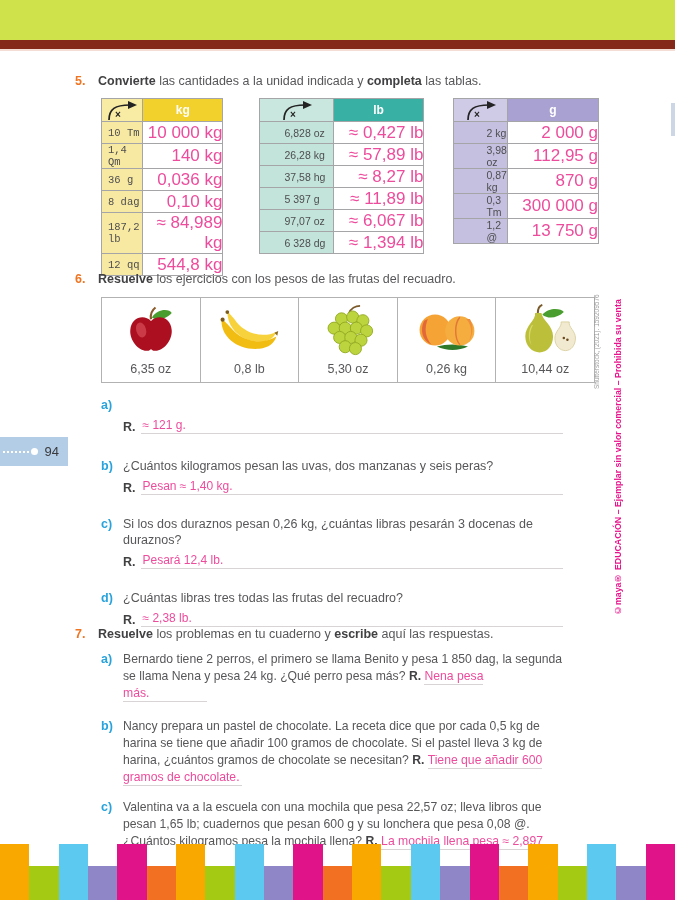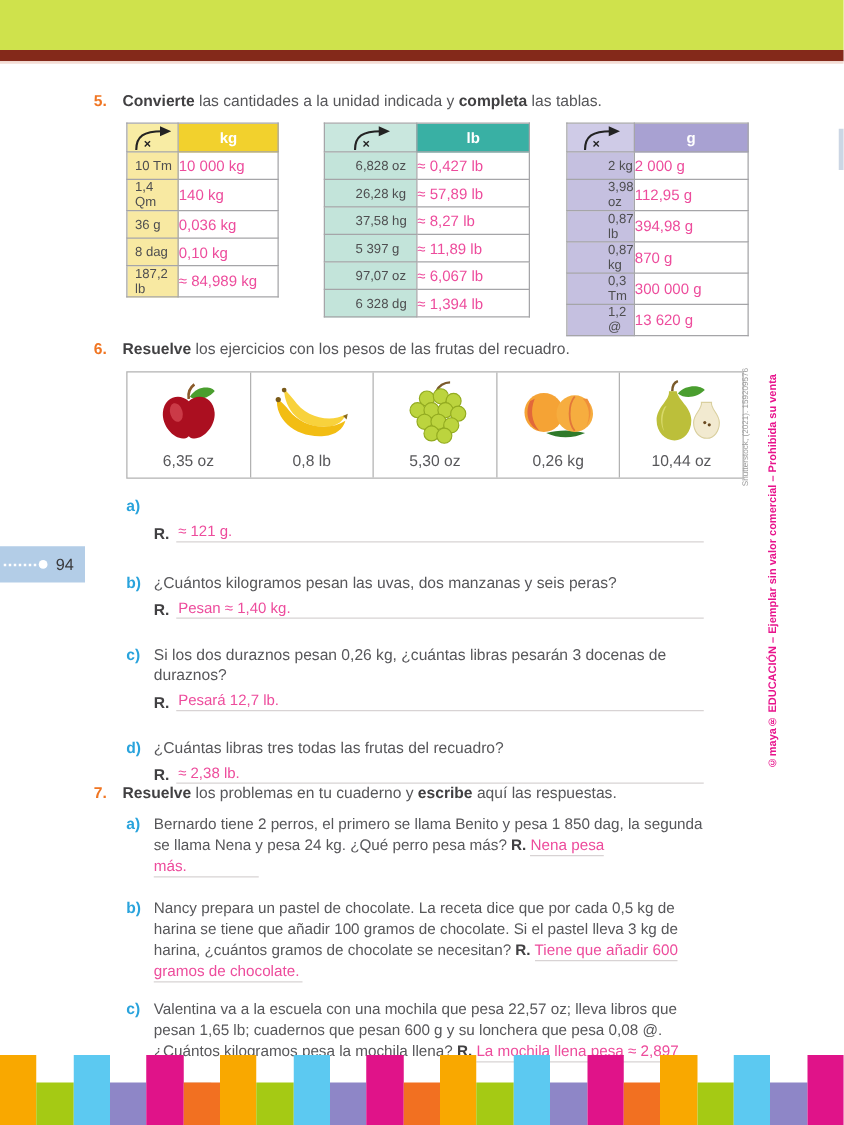--- a/index.html
+++ b/index.html
@@ -25,22 +25,22 @@
   
   .tables { display:flex; margin-left:26px; margin-top:9px; }
   .tbl table { border-collapse:collapse; }
   .tbl td, .tbl th { border:1px solid #a5a5a8; height:22px; }
   .tbl th { height:23px; }
   .tbl { margin-right:0; }
   #tbl-kg { margin-right:36px; } #tbl-lb { margin-right:29px; }
   .h-left { padding:0; }
   .h-right { font-size:12px; font-weight:bold; color:#ffffff; text-align:center; }
   .c1 { font-size:10.5px; color:#4e4e50; padding-left:6px; text-align:left; }
-  .c2 { font-size:12px; color:#ed4c9c; text-align:left; }
-  #tbl-kg .c1 { width:39px; } #tbl-kg .c2 { width:82px; }
+  .c2 { font-size:17px; color:#ed4c9c; text-align:right; }
+  #tbl-kg .c1 { width:39px;font-family:Liberation Mono, monospace; } #tbl-kg .c2 { width:82px; }
   #tbl-lb .c1 { width:74px;padding-left:24px; } #tbl-lb .c2 { width:92px; }
   #tbl-g  .c1 { width:47px; } #tbl-g  .c2 { width:93px; }
   #tbl-kg .h-left { background:#f8ecA4; background:#f8eca4; } #tbl-kg .h-right { background:#f2d12d; }
   #tbl-kg .c1 { background:#f8e9a2; }
   #tbl-lb .h-left { background:#c9e7de; } #tbl-lb .h-right { background:#39b0a4; }
   #tbl-lb .c1 { background:#c3e4da; }
   #tbl-g  .h-left { background:#cfcbe7; } #tbl-g  .h-right { background:#a8a1d2; }
   #tbl-g  .c1 { background:#c5c0e0;padding-left:32px; }
   .arrow-ic { display:block; margin:1px auto 0 auto; }
 
@@ -137,20 +137,24 @@
                 <td class="c2">0,036 kg</td>
               </tr>
               <tr>
                 <td class="c1">8 dag</td>
                 <td class="c2">0,10 kg</td>
               </tr>
               <tr>
                 <td class="c1">187,2 lb</td>
                 <td class="c2">≈ 84,989 kg</td>
               </tr>
+              <tr>
+                <td class="c1">12 qq</td>
+                <td class="c2">544,8 kg</td>
+              </tr>
             </tbody>
         </table>
       </div>
 
       <div class="tbl" id="tbl-lb">
         <table>
           <thead>
               <tr>
             <th class="h-left">
               <svg class="arrow-ic" width="40" height="21" viewBox="0 0 40 21">
@@ -208,34 +212,30 @@
           <tbody>
               <tr>
                 <td class="c1">2 kg</td>
                 <td class="c2">2 000 g</td>
               </tr>
               <tr>
                 <td class="c1">3,98 oz</td>
                 <td class="c2">112,95 g</td>
               </tr>
               <tr>
-                <td class="c1">0,87 lb</td>
-                <td class="c2">394,98 g</td>
-              </tr>
-              <tr>
                 <td class="c1">0,87 kg</td>
                 <td class="c2">870 g</td>
               </tr>
               <tr>
                 <td class="c1">0,3 Tm</td>
                 <td class="c2">300 000 g</td>
               </tr>
               <tr>
                 <td class="c1">1,2 @</td>
-                <td class="c2">13 620 g</td>
+                <td class="c2">13 750 g</td>
               </tr>
             </tbody>
         </table>
       </div>
     </div>
   </div>
 
   <div class="section" id="ex6">
     <div class="head">
       <span class="num">6.</span>
@@ -338,21 +338,21 @@
       </div>
     </div>
 
     <div class="question q-c">
       <div class="q-row">
         <span class="q-label">c)</span>
         <span class="q-text">Si los dos duraznos pesan 0,26 kg, ¿cuántas libras pesarán 3 docenas de duraznos?</span>
       </div>
       <div class="r-line">
         <span class="r-label">R.</span>
-        <span class="r-answer">Pesará 12,7 lb.</span>
+        <span class="r-answer">Pesará 12,4 lb.</span>
       </div>
     </div>
 
     <div class="question q-d">
       <div class="q-row">
         <span class="q-label">d)</span>
         <span class="q-text">¿Cuántas libras tres todas las frutas del recuadro?</span>
       </div>
       <div class="r-line">
         <span class="r-label">R.</span>

